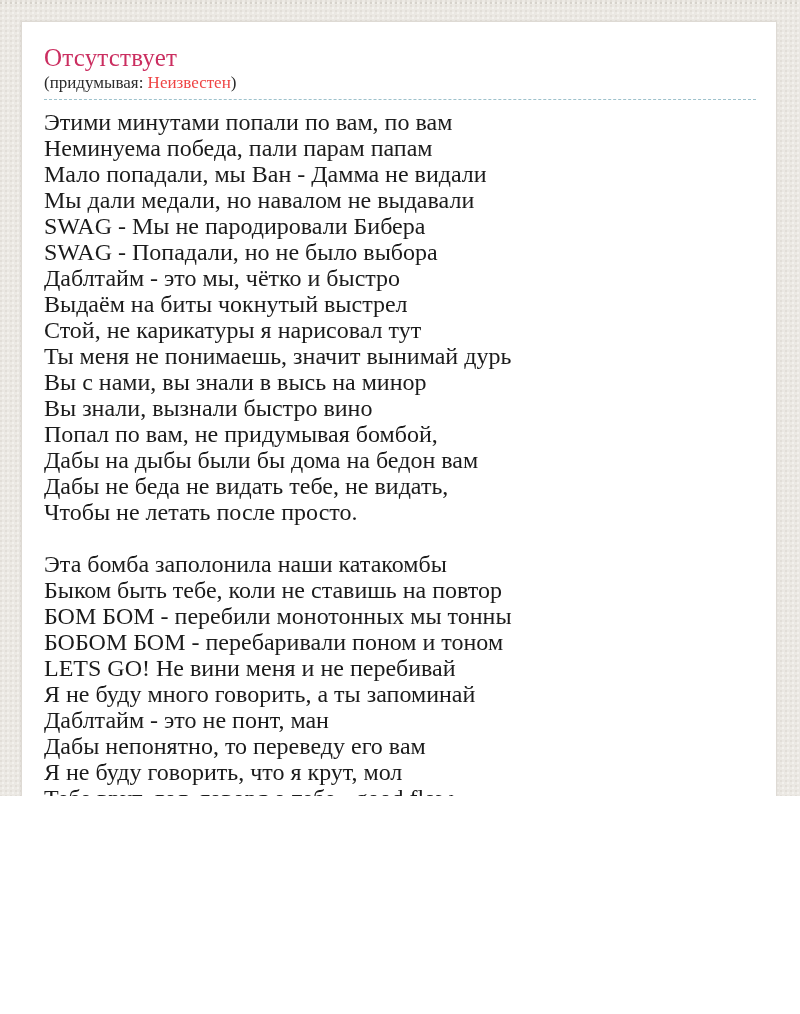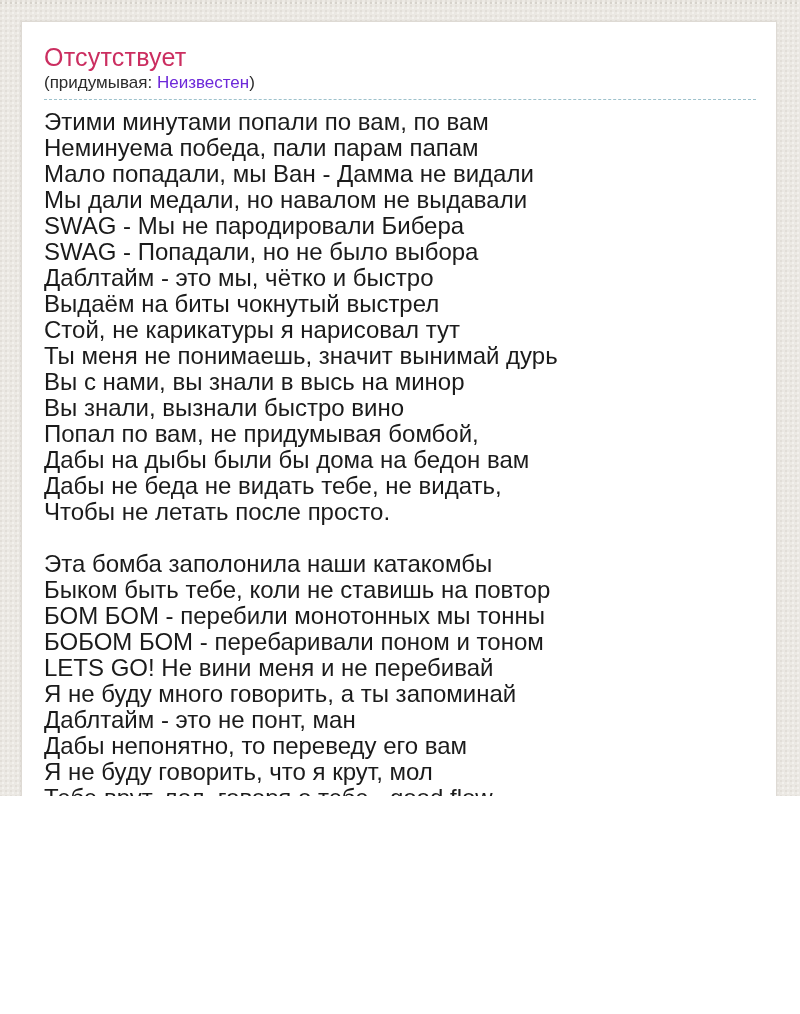--- a/index.html
+++ b/index.html
@@ -9,21 +9,21 @@
   .page {
     position: relative;
     width: 800px;
     height: 796px;
     overflow: hidden;
     background-color: #ebe8e3;
     background-image:
       radial-gradient(circle at 1px 1px, #e2ded8 1px, transparent 1.4px),
       radial-gradient(circle at 3px 3px, #f3f1ed 1px, transparent 1.4px);
     background-size: 5px 5px;
-    font-family: Liberation Sans, sans-serif;
+    font-family: Liberation Serif, serif;
   }
   .dotted {
     position: absolute;
     left: 0;
     width: 100%;
     height: 2px;
     background-image: repeating-linear-gradient(to right, #d6d2cb 0 2px, transparent 2px 5px);
   }
   .dotted.top { top: 2px; }
   .dotted.bottom { top: 1007px; }
@@ -49,21 +49,21 @@
   }
   .artist-line {
     margin-top: 2px;
     padding-bottom: 6px;
     font-size: 17px;
     line-height: 20px;
     color: #2b2b2b;
     border-bottom: 1px dashed #9ec2cc;
   }
   .artist-link {
-    color: #6d28d9;
+    color: #ef4444;
     text-decoration: none;
     cursor: pointer;
   }
   .lyrics {
     margin-top: 9px;
     font-size: 24px;
     line-height: 26px;
     color: #1b1b1b;
     white-space: pre-line;
   }

